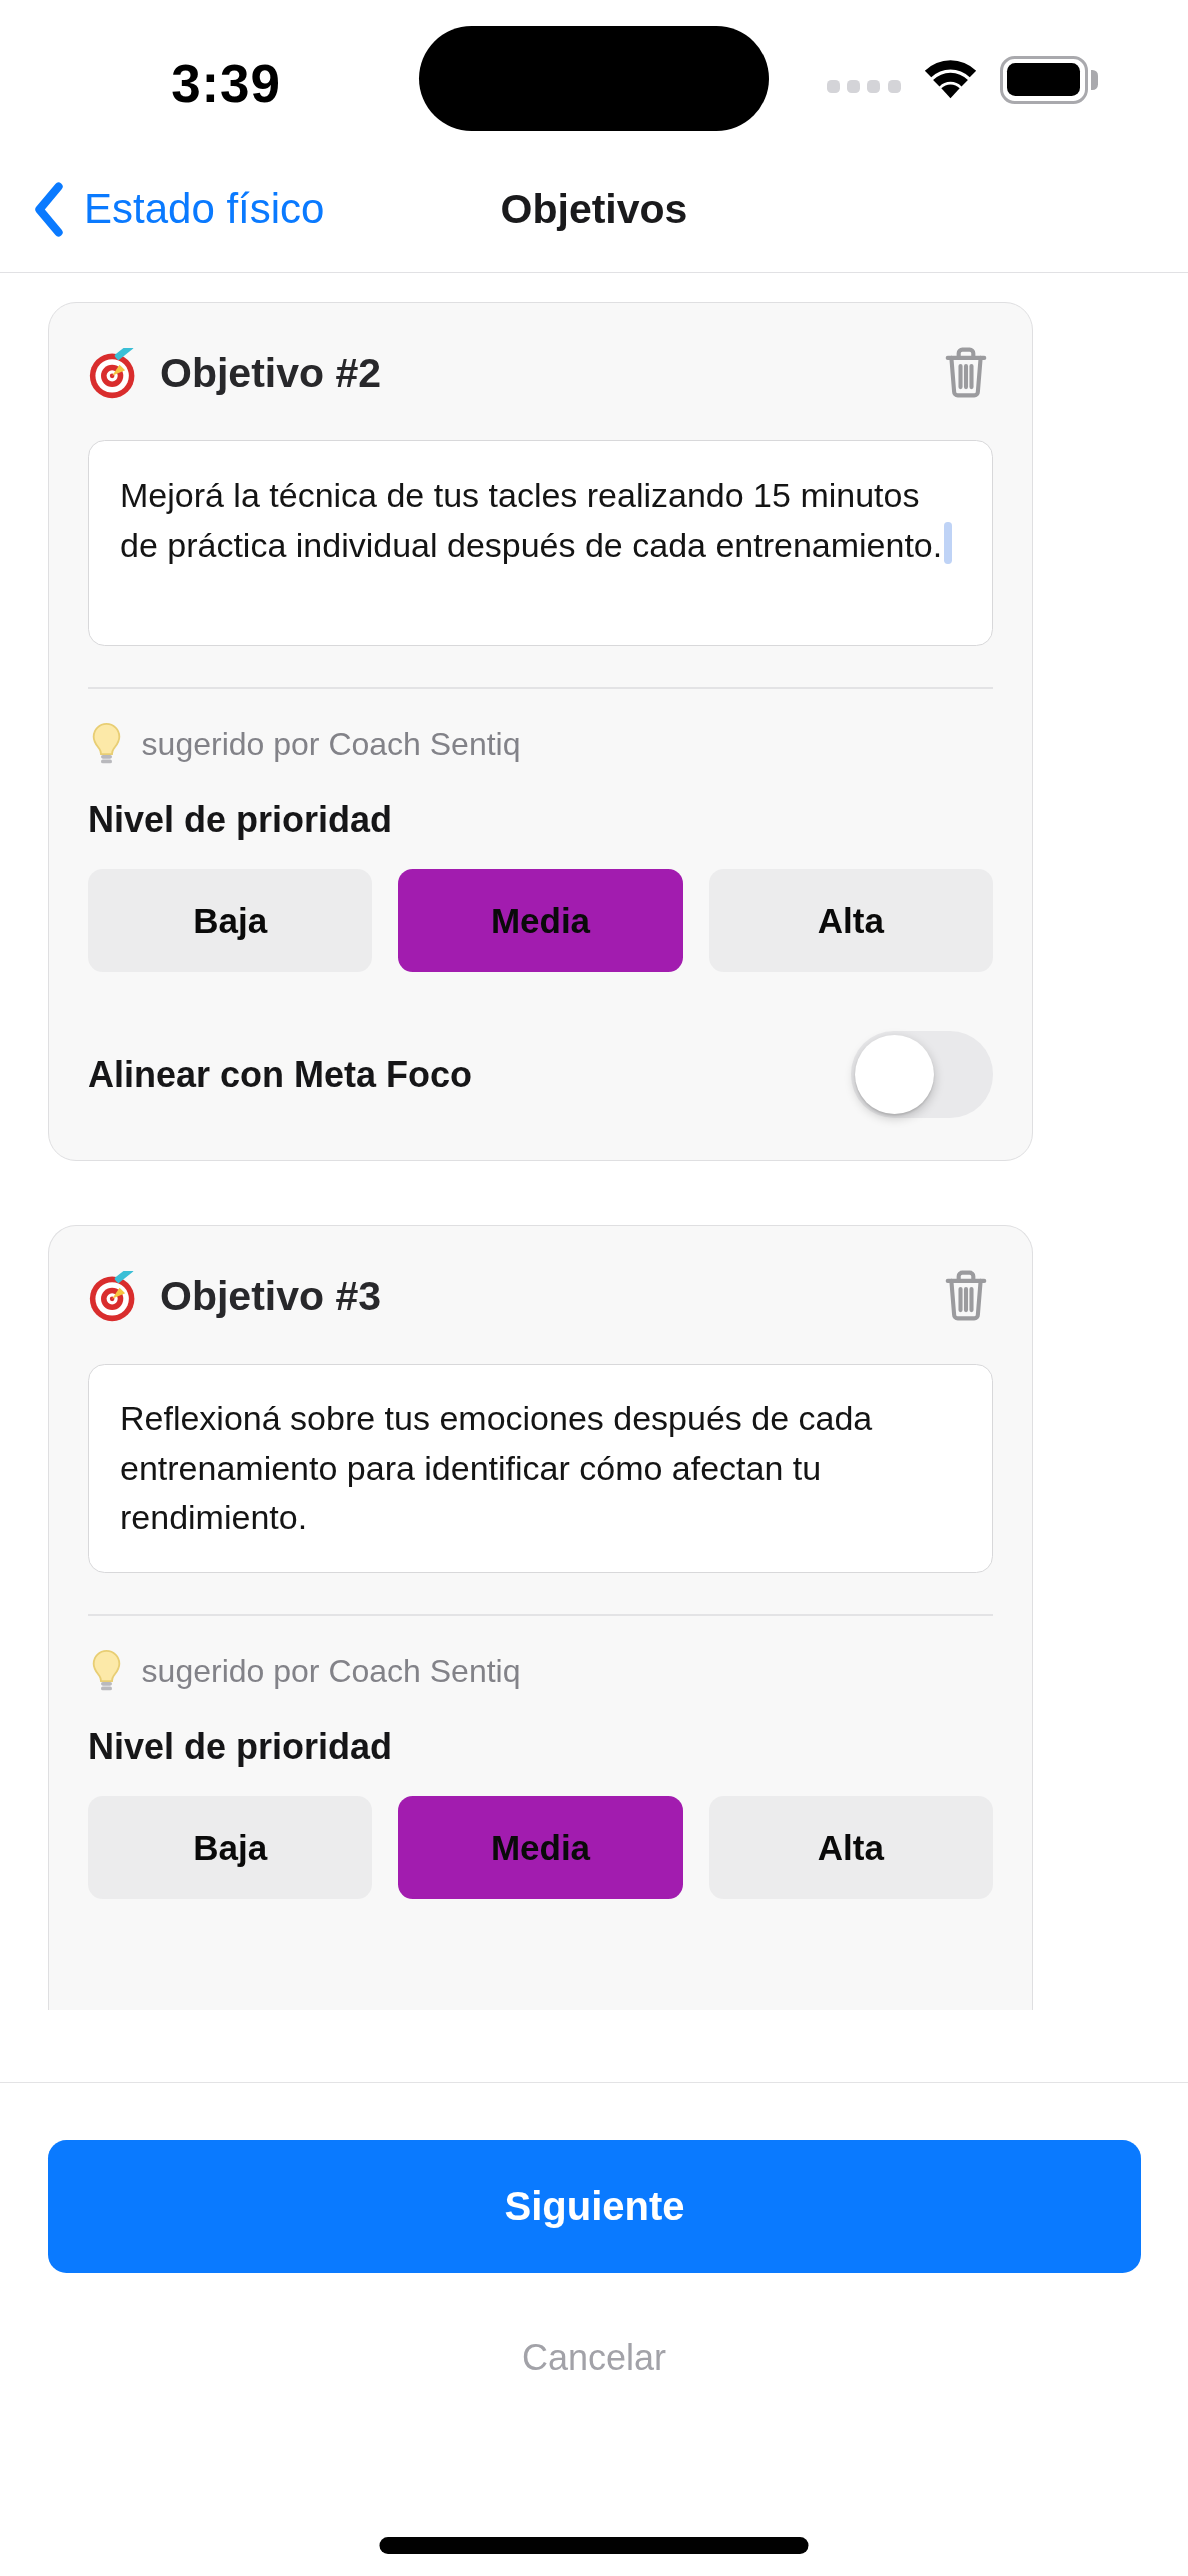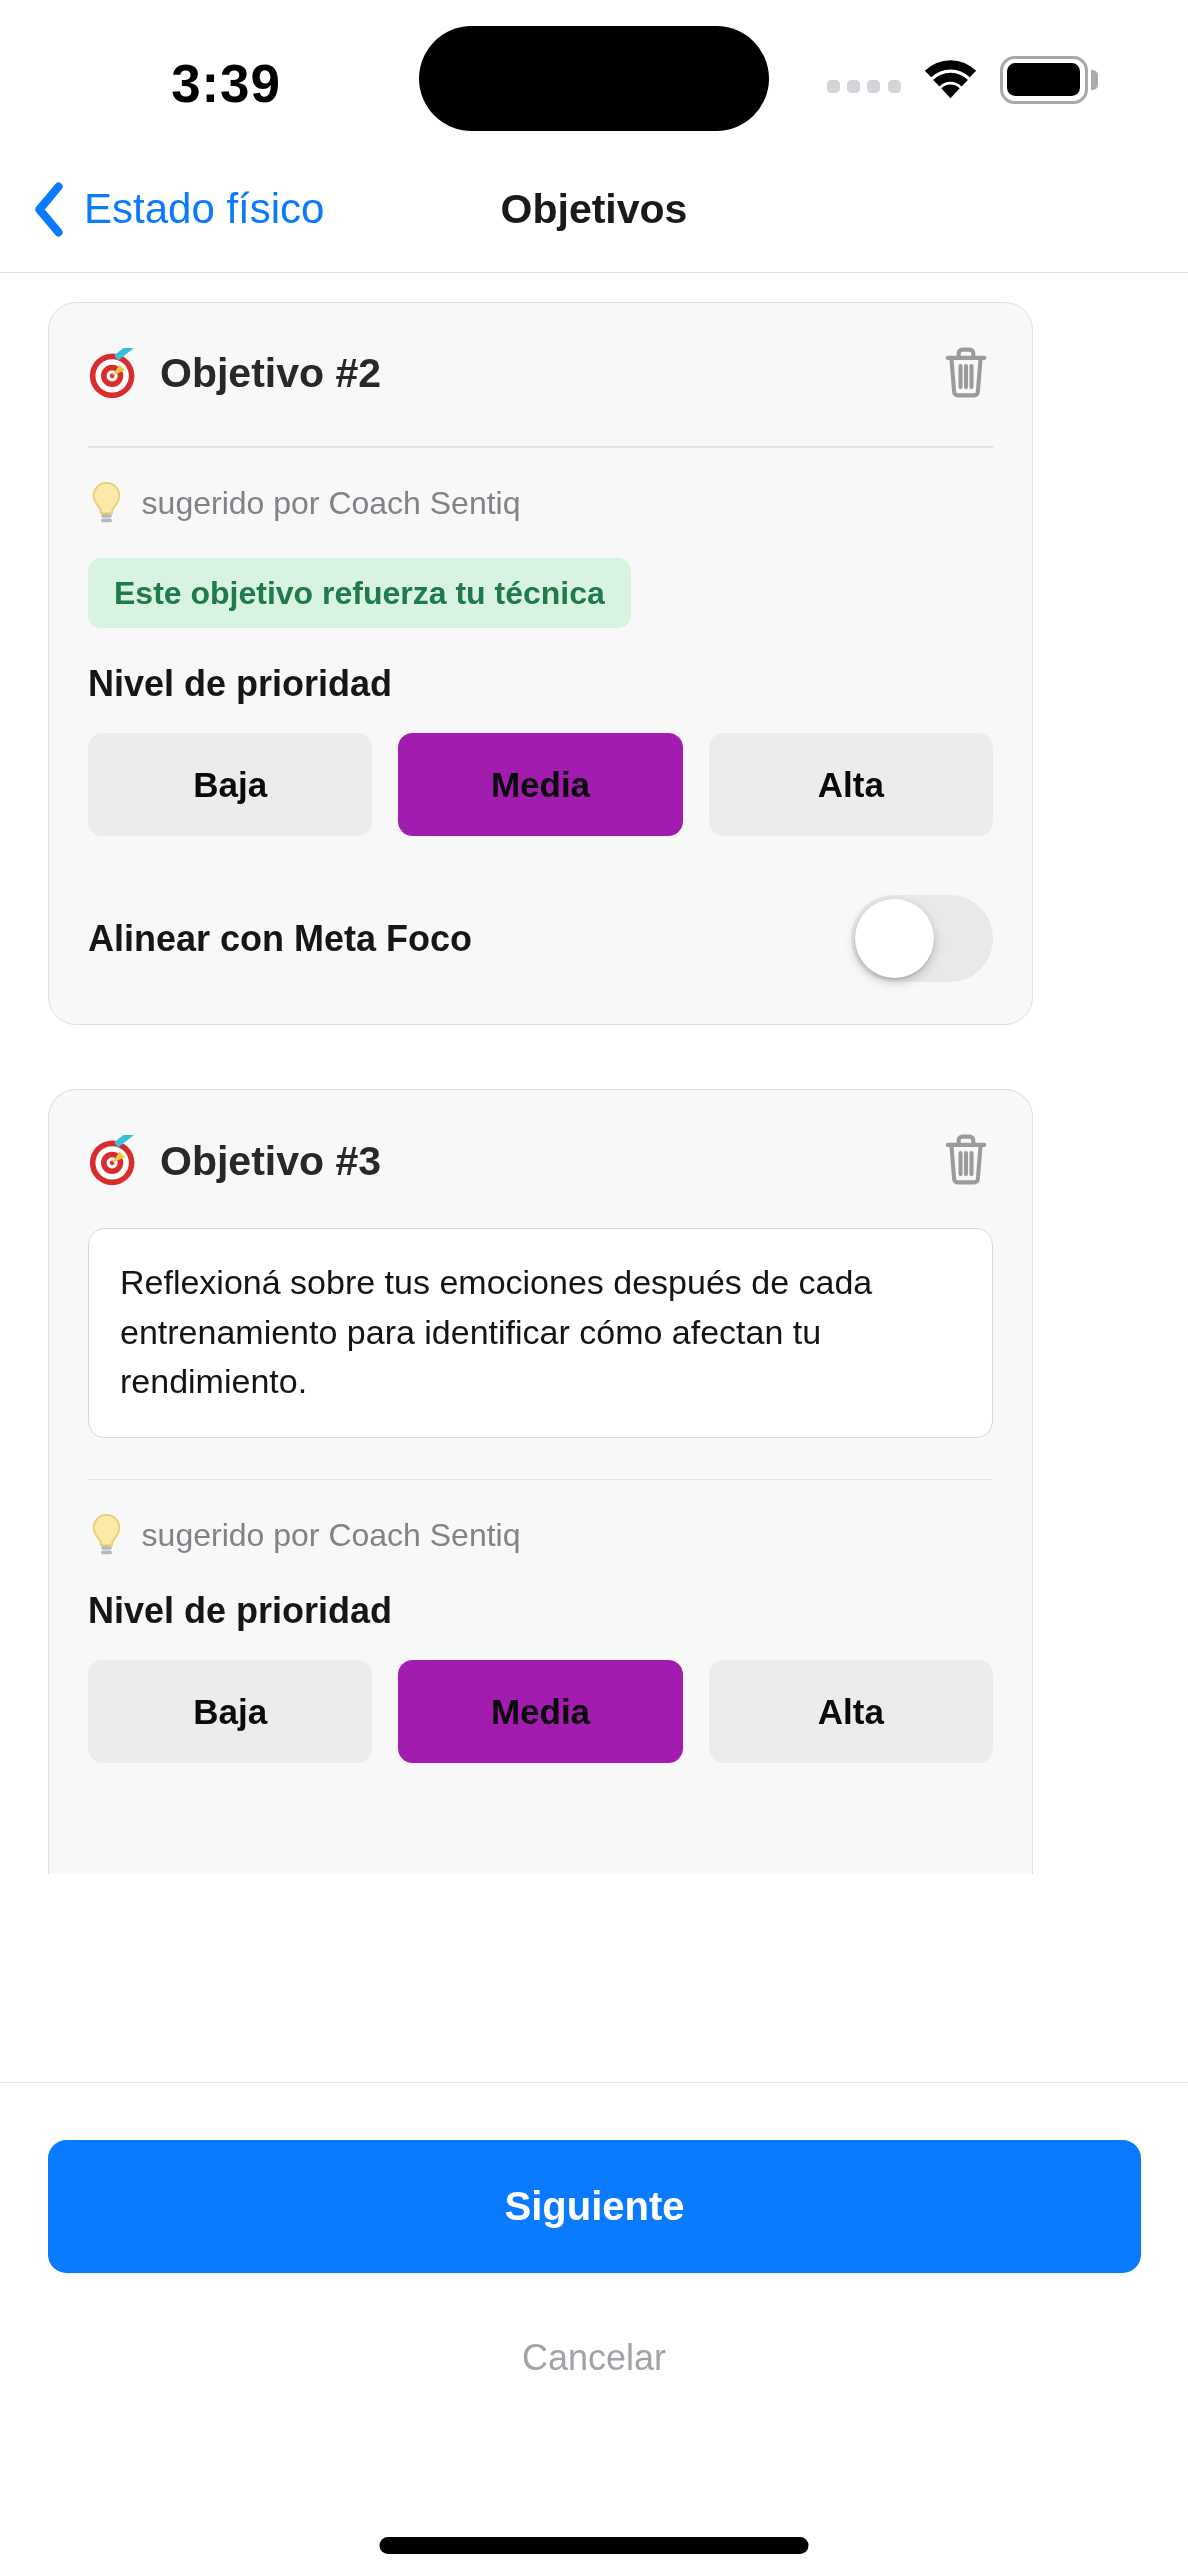--- a/index.html
+++ b/index.html
@@ -204,35 +204,35 @@
             <path d="M17 13 V8 a4 4 0 0 1 4 -4 h8 a4 4 0 0 1 4 4 v5"></path>
             <path d="M9 13 L12 50 a4 4 0 0 0 4 4 h18 a4 4 0 0 0 4 -4 L41 13"></path>
             <path d="M19 22 V45"></path>
             <path d="M25 22 V45"></path>
             <path d="M31 22 V45"></path>
           </svg>
         </span>
       </button>
     </div>
 
+    <div class="objective-input"><span>Mejorá la técnica de tus tacles realizando 15 minutos de práctica individual después de cada entrenamiento.</span><span class="text-caret"></span></div>
 
     <div class="card-divider"></div>
 
     <div class="suggested-row">
       <span class="icon">
         <svg width="37" height="44" viewBox="0 0 40 48">
           <path d="M20 2 a14 14 0 0 1 14 14 c0 6 -3.5 9.5 -6 13 c-1.6 2.2 -2 4 -2 6 H14 c0 -2 -0.4 -3.8 -2 -6 c-2.5 -3.5 -6 -7 -6 -13 A14 14 0 0 1 20 2 Z" fill="#FCE9A8" stroke="#E8CE74" stroke-width="2"></path>
           <rect x="14" y="36" width="12" height="4" rx="2" fill="#B9B9BD"></rect>
           <rect x="14" y="41" width="12" height="4" rx="2" fill="#B9B9BD"></rect>
         </svg>
       </span>
       <span class="suggested-text">sugerido por Coach Sentiq</span>
     </div>
 
-    <span class="badge">Este objetivo refuerza tu técnica</span>
 
     <div class="priority-label">Nivel de prioridad</div>
     <div class="priority-row">
       <button class="priority-btn">Baja</button>
       <button class="priority-btn selected">Media</button>
       <button class="priority-btn">Alta</button>
     </div>
 
     <div class="toggle-row">
       <span class="toggle-label">Alinear con Meta Foco</span>

